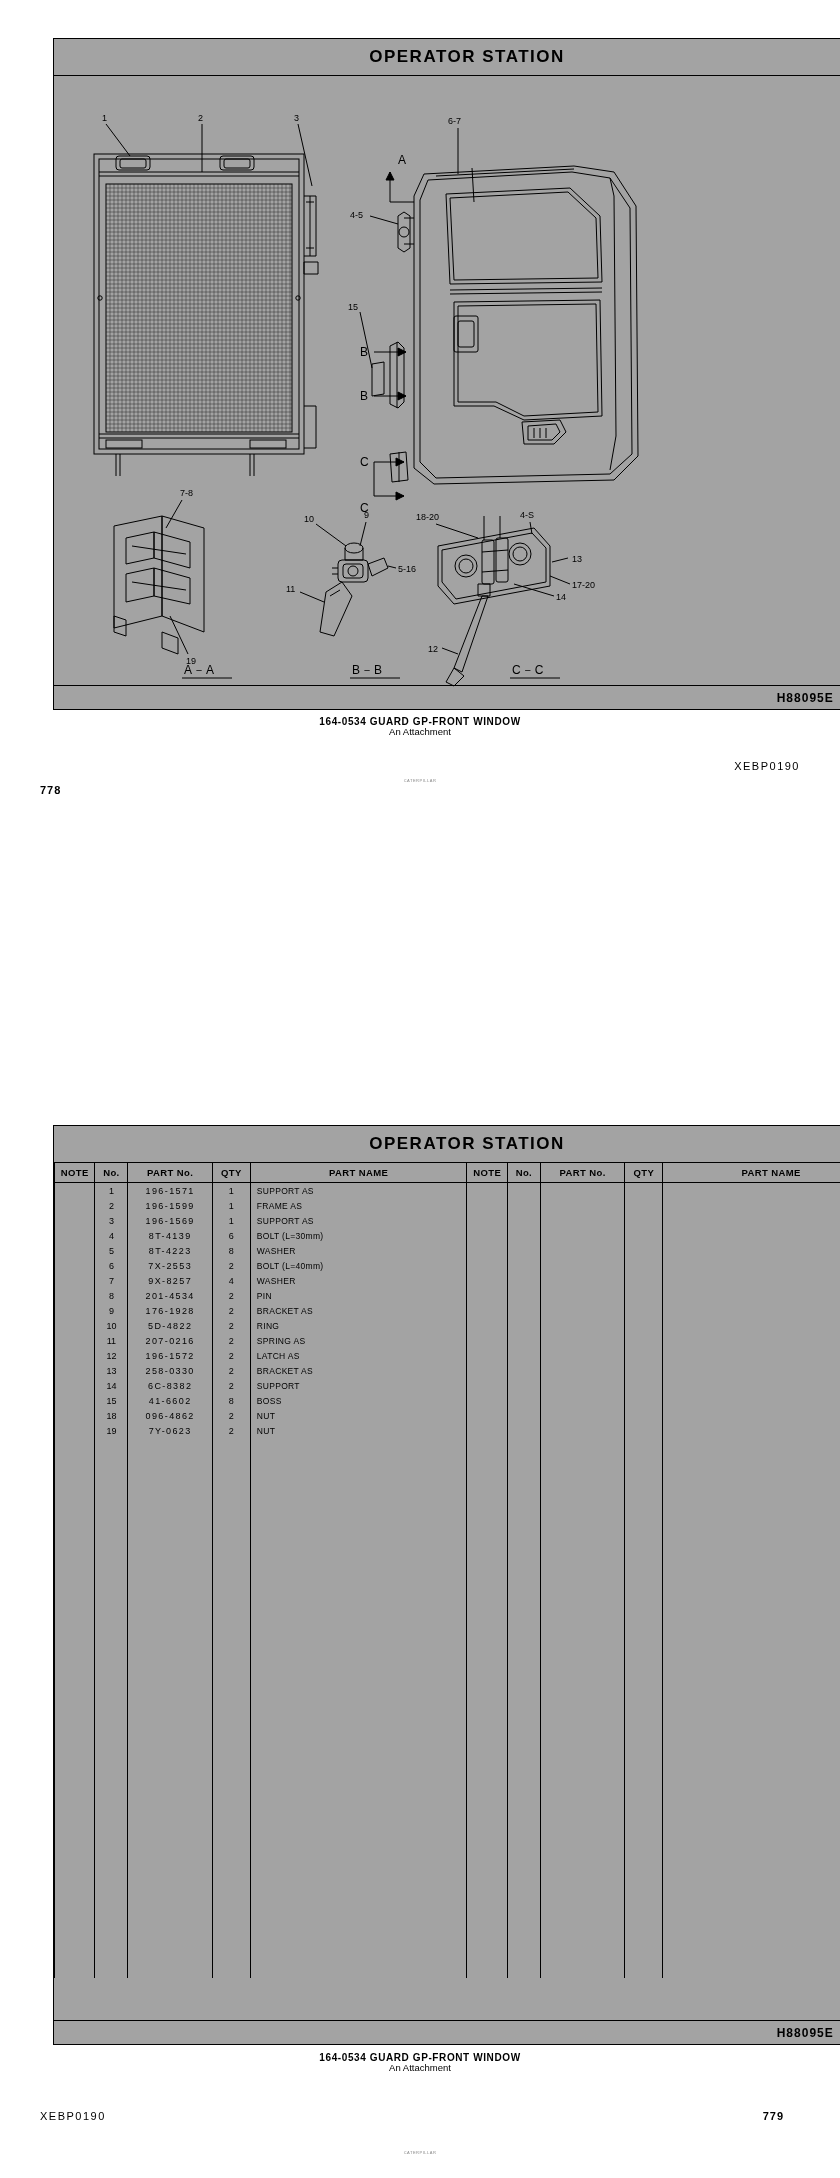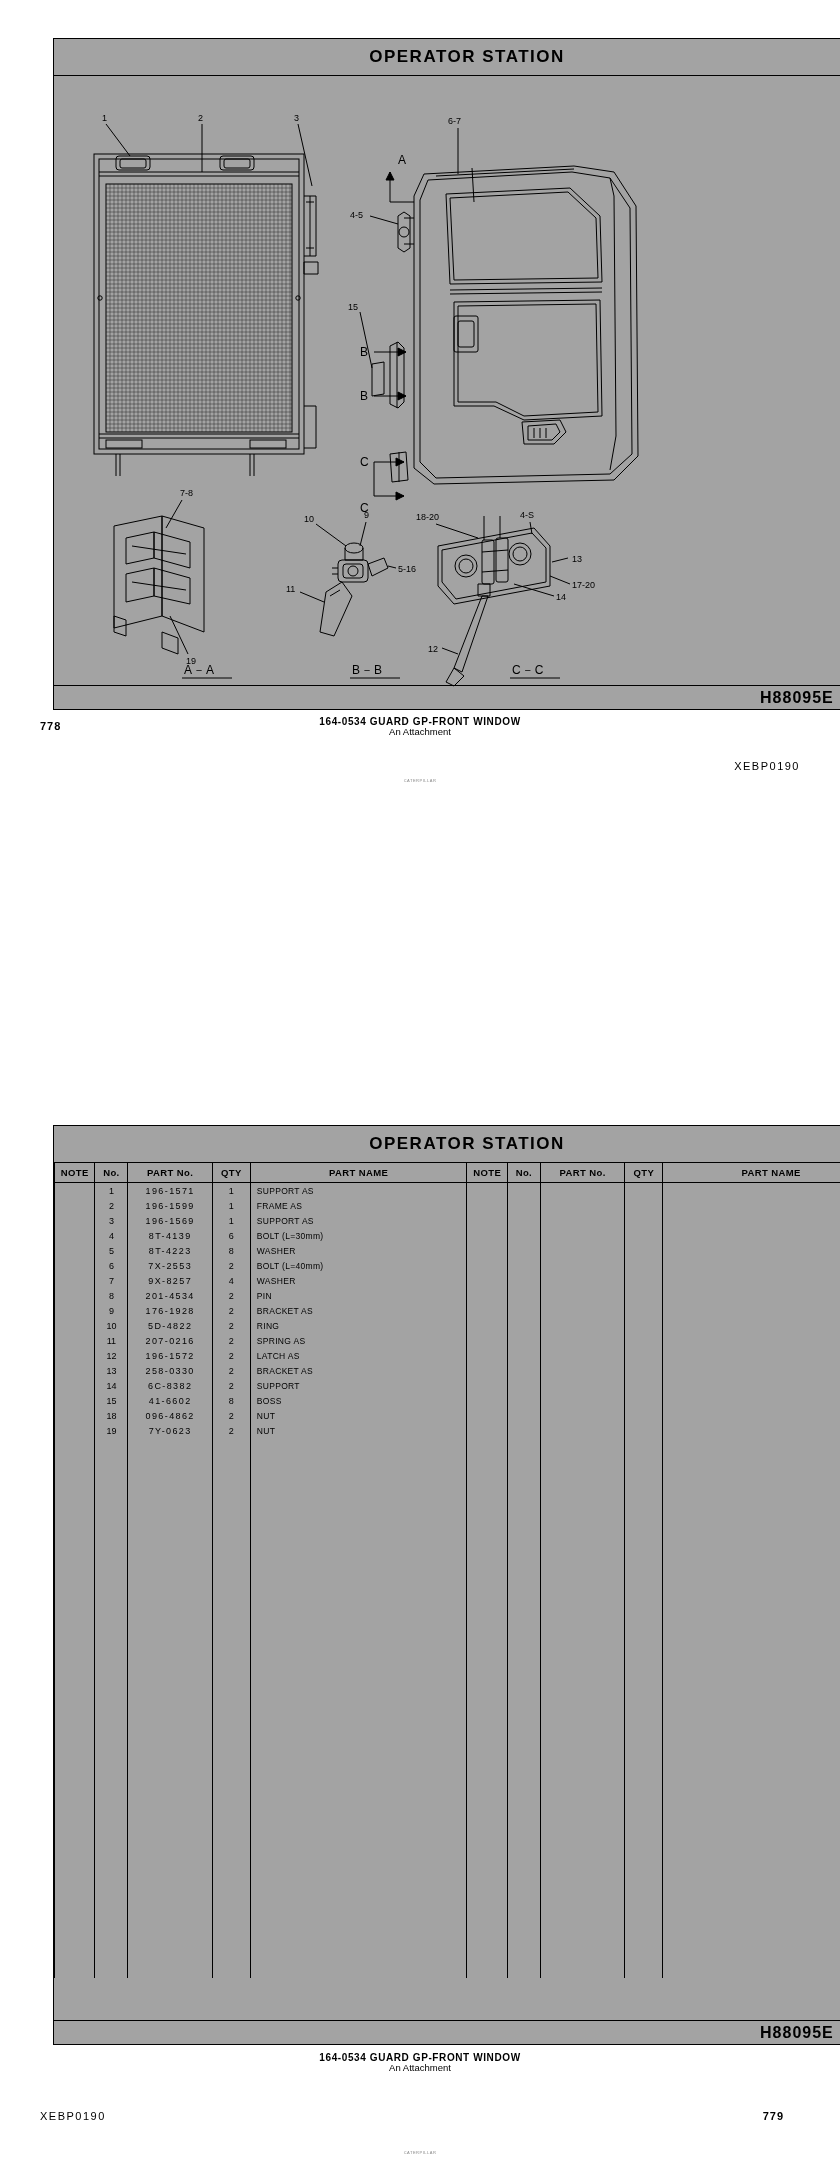--- a/index.html
+++ b/index.html
@@ -57,39 +57,39 @@
     left: 0; right: 0; bottom: 0;
     height: 24px;
     border-top: 1.2px solid #000;
     font-size: 11px;
     display: flex;
     align-items: center;
     justify-content: flex-end;
     padding-right: 10px;
     letter-spacing: 1px;
   }
-  .footer-bar .fcode { margin-right: 22px; font-weight: bold; font-size: 16px;}
+  .footer-bar .fcode { margin-right: 22px; font-weight: bold; font-size: 12px;}
   .footer-bar .fnum { font-weight: bold; font-size: 11px;}
 
   .caption {
     position: absolute;
     left: 0; width: 100%;
     text-align: center;
   }
   .caption .c1 { font-size: 10px; font-weight: bold; letter-spacing: 0.6px;}
   .caption .c2 { font-size: 9.5px; margin-top: -1px;}
   #caption-1 { top: 716px; }
   #caption-2 { top: 962px; }
 
   .pagefoot {
     position: absolute;
     font-size: 11px;
     letter-spacing: 1px;
   }
-  #pf1-left  { left: 40px;  top: 720px; font-weight: bold; text-align: center;}
+  #pf1-left  { left: 40px;  top: 784px; font-weight: bold; text-align: center;}
   #pf1-right { right: 40px; top: 760px; letter-spacing: 1.5px;}
   #pf2-left  { left: 40px;  top: 1020px; letter-spacing: 1.5px;}
   #pf2-right { right: 56px; top: 1020px; font-weight: bold;}
 
   .tinytext {
     position: absolute;
     left: 50%;
     transform: translateX(-50%);
     font-size: 4px;
     color: #888;

